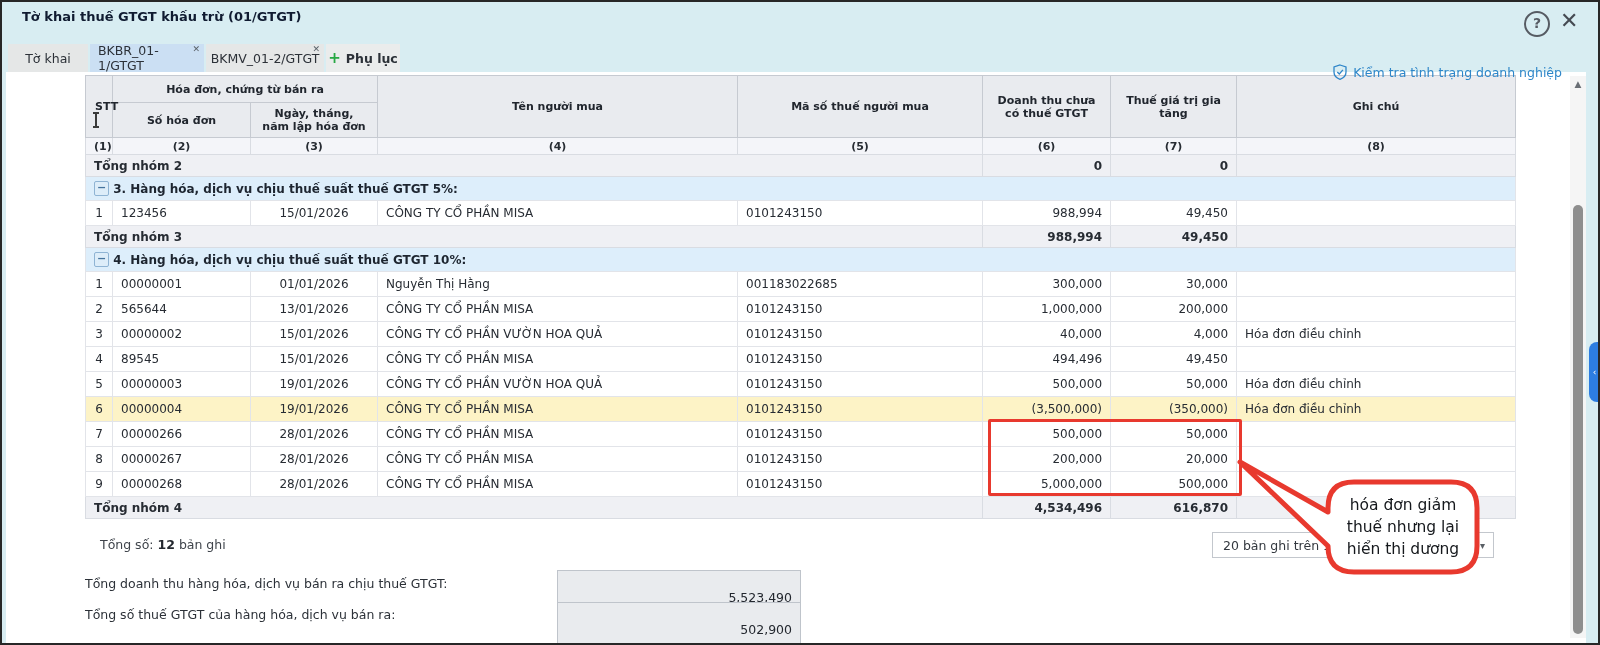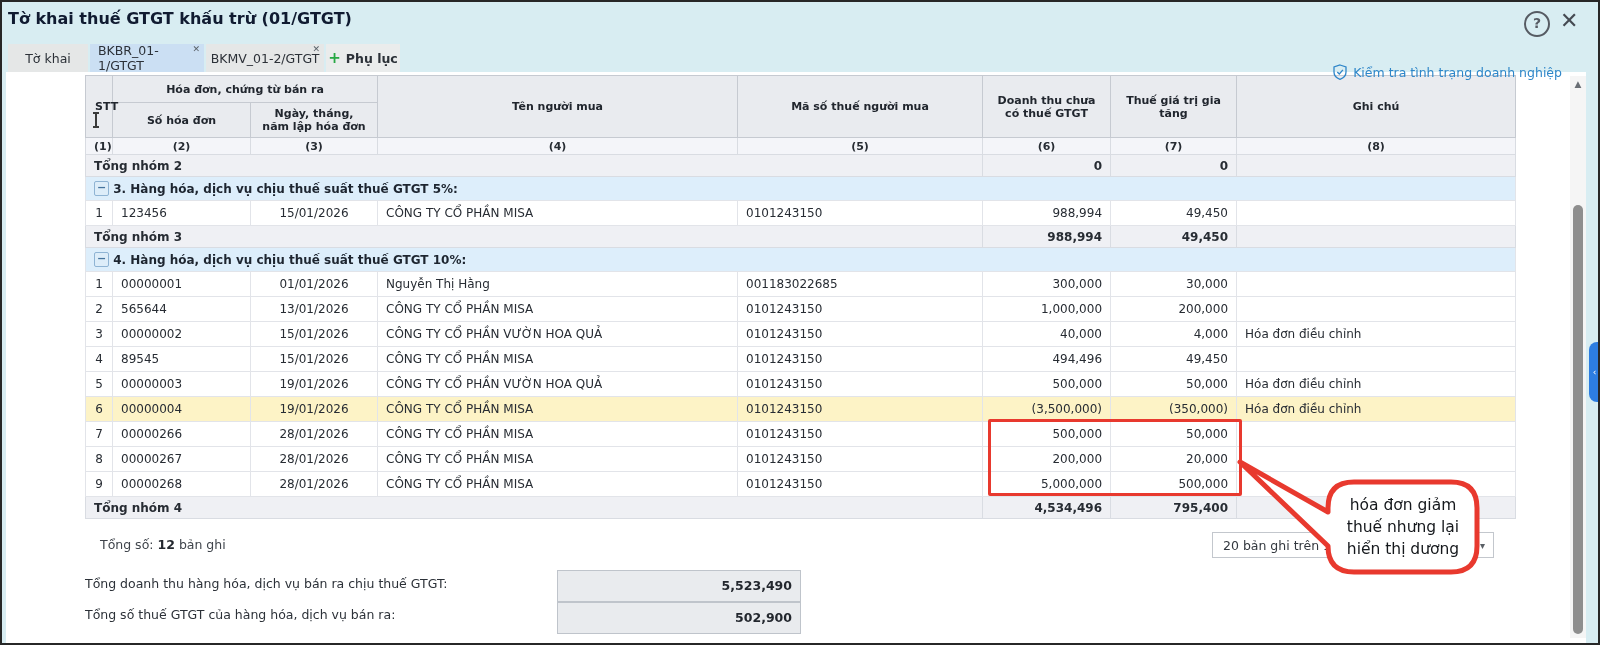--- a/index.html
+++ b/index.html
@@ -6,21 +6,21 @@
   body{
     width:1600px;height:645px;position:relative;overflow:hidden;
     background:#d8edf2;
     font-family:"DejaVu Sans","Liberation Sans",sans-serif;
     -webkit-font-smoothing:antialiased;
   }
   .frame{position:absolute;inset:0;border:2px solid #272727;pointer-events:none;z-index:60;}
 
   
   .titlebar{position:absolute;left:0;top:0;width:1600px;height:44px;background:#d8edf2;}
-  .title{position:absolute;left:8px;top:9px;font-size:16px;font-weight:bold;color:#101b31;}
+  .title{position:absolute;left:22px;top:9px;font-size:13px;font-weight:bold;color:#101b31;}
   .help-btn{position:absolute;left:1524px;top:11px;width:22px;height:22px;border:2px solid #565b63;
     border-radius:50%;color:#565b63;font-size:14px;font-weight:bold;text-align:center;line-height:21px;cursor:pointer;}
   .close-btn{position:absolute;left:1560px;top:8px;font-size:22px;color:#454a52;cursor:pointer;line-height:26px;}
 
   
   .tabbar{position:absolute;left:8px;top:44px;height:28px;display:flex;align-items:flex-end;z-index:5;}
   .tab{position:relative;height:28px;display:flex;align-items:center;justify-content:center;
     background:#e5e7e7;color:#2c3138;font-size:12.5px;margin-right:2px;cursor:pointer;}
   .tab.active{background:#cbdff3;padding-left:8px;}
   .tab.plus{background:#eaecec;font-weight:bold;}
@@ -52,21 +52,21 @@
   .sec-text{vertical-align:middle;}
 
   
   .records{position:absolute;left:100px;top:537px;font-size:12.5px;color:#3f444b;z-index:2;}
   .records b{color:#23272e;}
   .pagesize{position:absolute;left:1212px;top:532px;width:282px;height:26px;border:1px solid #c3c7cd;background:#fff;
     font-size:12.5px;color:#33383f;line-height:26px;padding-left:10px;box-sizing:border-box;z-index:3;cursor:pointer;}
   .pagesize .chev{position:absolute;right:8px;top:0;font-size:10px;color:#5a6066;}
   .sum-label{position:absolute;font-size:12.5px;color:#2c3138;z-index:2;}
   .sum-input{position:absolute;left:557px;width:226px;height:22px;background:#e9ebee;border:1px solid #bfc4cb;
-    font-size:12.5px;color:#23272e;text-align:right;line-height:22px;padding:4px 8px;box-sizing:content-box;z-index:2;font-weight:bold;}
+    font-size:12.5px;color:#23272e;text-align:right;line-height:22px;padding:16px 8px;box-sizing:content-box;z-index:2;}
 
   
   .redbox{position:absolute;left:988px;top:419px;width:248px;height:71px;border:3px solid #e8392e;
     border-radius:2px;z-index:20;pointer-events:none;}
   .callout-svg{position:absolute;left:1190px;top:438px;z-index:21;pointer-events:none;}
   .callout-text{position:absolute;left:1330px;top:494px;width:146px;text-align:center;font-size:15.5px;
     color:#15181c;line-height:1.42;z-index:22;}
 
   
   .vscroll{position:absolute;left:1570px;top:76px;width:16px;height:562px;background:#f5f5f5;z-index:10;}
@@ -273,21 +273,21 @@
     <td class="c">28/01/2026</td>
     <td>CÔNG TY CỔ PHẦN MISA</td>
     <td>0101243150</td>
     <td class="r">5,000,000</td>
     <td class="r">500,000</td>
     <td></td>
   </tr>
   <tr class="trow">
     <td colspan="5">Tổng nhóm 4</td>
     <td class="r">4,534,496</td>
-    <td class="r">795,400</td>
+    <td class="r">616,870</td>
     <td></td>
   </tr>
 </tbody>
   </table>
 
 <div class="records">
   <span>Tổng số:</span>
   <b>12</b>
   <span>bản ghi</span>
 </div>

